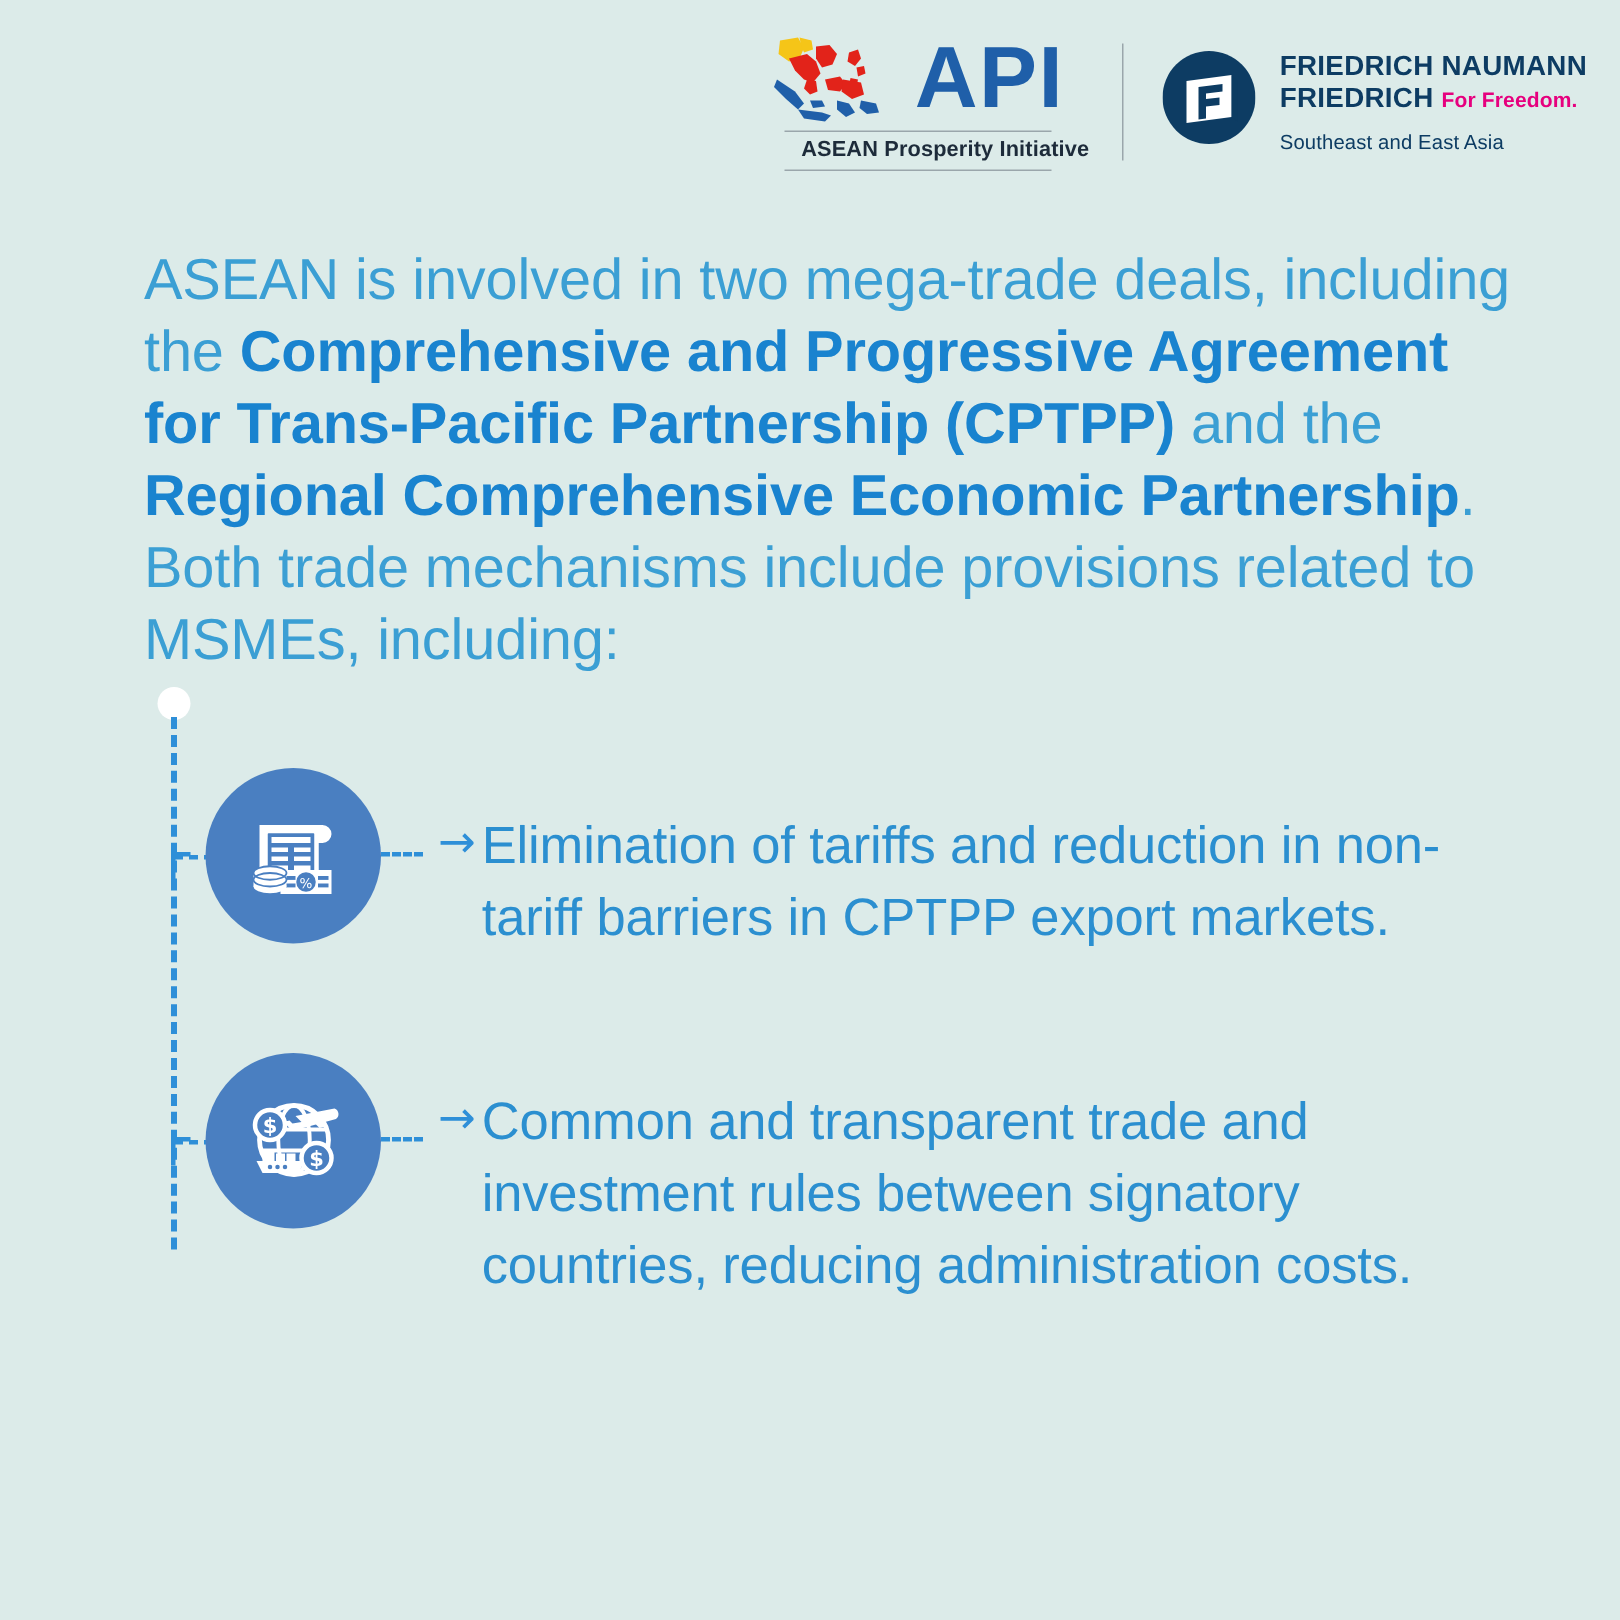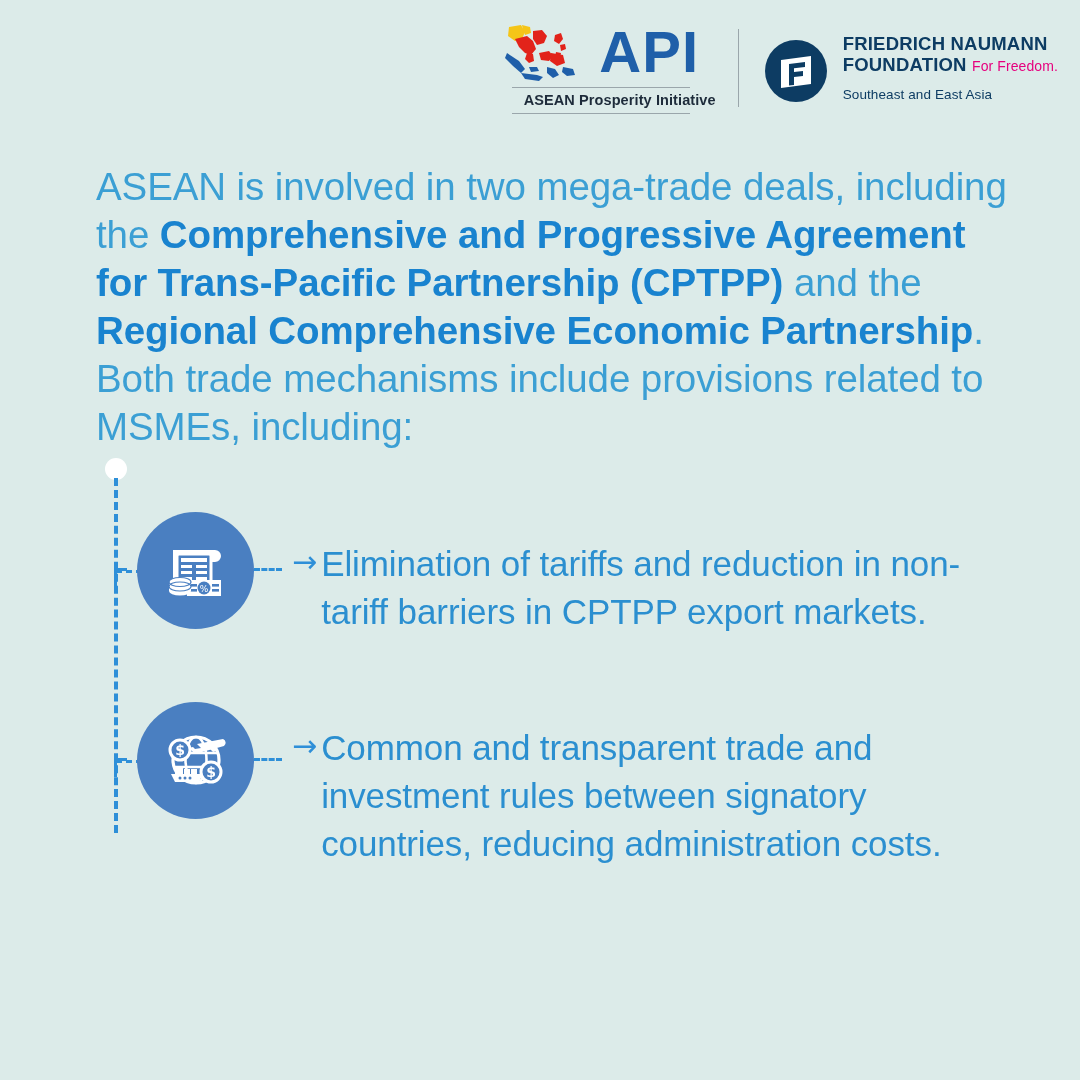--- a/index.html
+++ b/index.html
@@ -74,21 +74,21 @@
 
   .logo-divider {
     width: 1px;
     height: 78px;
     background: #9aa6ab;
     margin-right: 26px;
   }
 
   .fnf-logo {
     display: flex;
-    align-items: flex-end;
+    align-items: flex-start;
     gap: 16px;
   }
   .fnf-mark {
     width: 62px;
     height: 62px;
     flex: 0 0 auto;
   }
   .fnf-text {
     display: flex;
     flex-direction: column;
@@ -106,21 +106,21 @@
     font-size: 18.5px;
     font-weight: bold;
     color: #0d3c63;
     letter-spacing: 0.2px;
     line-height: 1.12;
     white-space: nowrap;
   }
   .fnf-freedom {
     color: #e6007e;
     font-size: 14px;
-    font-weight: normal;
+    font-weight: bold;
     letter-spacing: 0.1px;
   }
   .fnf-region {
     font-size: 13.5px;
     color: #0d3c63;
     margin-top: 12px;
     letter-spacing: 0.1px;
     white-space: nowrap;
   }
 
@@ -284,21 +284,21 @@
   <div class="fnf-logo">
     <svg class="fnf-mark" viewBox="0 0 62 62" aria-hidden="true">
       <circle cx="31" cy="31" r="31" fill="#0d3c63"></circle>
       <path d="M16 20 L46 16 L46 44 L16 48 Z" fill="#ffffff"></path>
       <path d="M46 16 L50 20 L50 47 L46 44 Z" fill="#0d3c63" opacity="0.55"></path>
       <path d="M24 24 L40 22 L40 27 L29 28.3 L29 32 L38 31 L38 36 L29 37 L29 45 L24 45.6 Z" fill="#0d3c63"></path>
     </svg>
     <div class="fnf-text">
       <div class="fnf-line1">FRIEDRICH NAUMANN</div>
       <div class="fnf-line2">
-        <span>FOUNDATION</span>
+        <span>FRIEDRICH</span>
         <span class="fnf-freedom">For Freedom.</span>
       </div>
       <div class="fnf-region">Southeast and East Asia</div>
     </div>
   </div>
 </div>
 
 <div class="headline"><span>ASEAN is involved in two mega-trade deals, including the </span><b>Comprehensive and Progressive Agreement for Trans-Pacific Partnership (CPTPP)</b><span> and the </span><b>Regional Comprehensive Economic Partnership</b><span>. Both trade mechanisms include provisions related to MSMEs, including:</span></div>
 
 <div class="timeline">

